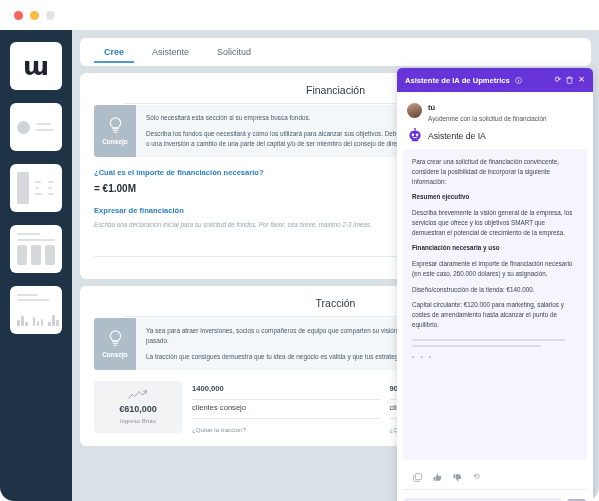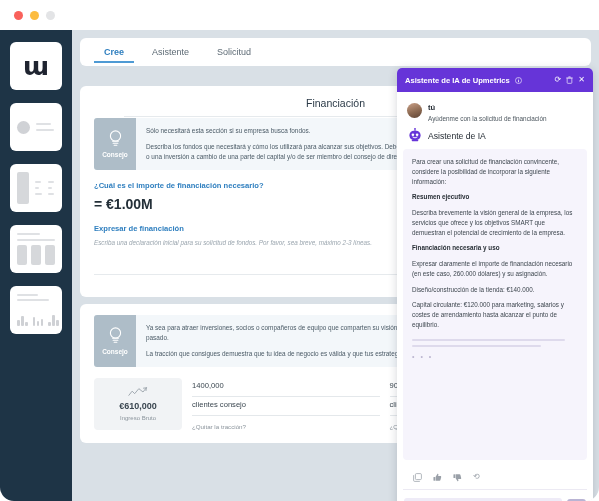--- a/index.html
+++ b/index.html
@@ -71,21 +71,21 @@
   .m-chart .bars { display: flex; align-items: flex-end; gap: 5px; flex: 1; padding-top: 2px; }
   .m-chart .grp { display: flex; align-items: flex-end; gap: 1.5px; }
   .m-chart .bar { width: 2.5px; background: #cfd1d5; border-radius: 1px; }
 
   
   .main {
     flex: 1 1 auto; min-width: 0;
     background: #d9e0e6;
     display: flex; flex-direction: column;
     padding: 8px 8px 8px 8px;
-    gap: 20px;
+    gap: 7px;
     position: relative;
   }
   .tabs-bar {
     background: #ffffff;
     border-radius: 6px;
     height: 28px; flex: 0 0 28px;
     display: flex; align-items: center;
     padding: 0 14px; gap: 8px;
   }
   .tab {
@@ -127,21 +127,21 @@
   .tip-body p { font-size: 6.4px; line-height: 1.55; color: #4a5a66; }
 
   .field-label { font-size: 7.6px; color: #2f7fbf; font-weight: 700; margin-bottom: 6px; }
   .amount-row { display: flex; align-items: baseline; gap: 10px; margin-bottom: 12px; }
   .amount-input {
     width: 115px; font-size: 8.5px; color: #243039; font-weight: 700;
     border: none; border-bottom: 1px solid #dfe4e8; padding-bottom: 4px;
     background: transparent; outline: none;
     font-family: "Liberation Sans", sans-serif;
   }
-  .amount-eq { font-size: 14px; color: #243039; font-weight: 700; }
+  .amount-eq { font-size: 10px; color: #243039; font-weight: 700; }
   .hint { font-size: 6.3px; color: #9aa5ae; font-style: italic; margin-bottom: 6px; }
 
   .ai-row { display: flex; justify-content: flex-end; margin-bottom: 4px; }
   .ai-btn {
     background: #6b2fd6; color: #ffffff;
     font-size: 7px; font-weight: 700;
     border: none; border-radius: 4px;
     padding: 5px 9px;
     display: flex; align-items: center; gap: 4px;
     cursor: pointer;
@@ -159,21 +159,21 @@
     display: flex; flex-direction: column; align-items: center; gap: 4px;
   }
   .metric-card .val { font-size: 9px; color: #3a4650; font-weight: 700; }
   .metric-card .cap { font-size: 6px; color: #8b949c; }
   .trac-col { flex: 1; display: flex; flex-direction: column; gap: 0; }
   .trac-in {
     font-size: 7.6px; color: #3b4750;
     border-bottom: 1px solid #e4e8eb;
     padding: 3px 0 6px 0;
   }
-  .trac-in.v { font-weight: 400; }
+  .trac-in.v { font-weight: 700; }
   .trac-link { font-size: 6.2px; color: #8b949c; padding-top: 7px; cursor: pointer; }
 
   
   .ai-panel {
     position: absolute; right: 6px; top: 38px;
     width: 196px; height: 458px;
     background: #ffffff;
     border-radius: 5px;
     display: flex; flex-direction: column;
     overflow: hidden;
@@ -367,20 +367,21 @@
                 <path d="M9 6 L9.7 7.7 L11.4 8.4 L9.7 9.1 L9 10.8 L8.3 9.1 L6.6 8.4 L8.3 7.7 Z" fill="#ffffff"></path>
               </svg>
               <span>Escribir con IA</span>
             </button>
           </div>
           <div class="editor-rule"></div>
           <div class="char-count">0</div>
         </div>
 
         <div class="panel">
+          <div class="panel-title">Tracción</div>
 
           <div class="tip">
             <div class="tip-side">
               <svg width="17" height="19" viewBox="0 0 20 22">
                 <circle cx="10" cy="8" r="6" fill="none" stroke="#ffffff" stroke-width="1.3"></circle>
                 <path d="M6.6 14.2h6.8M7.2 16.6h5.6M8.4 19h3.2" stroke="#ffffff" stroke-width="1.3" fill="none" stroke-linecap="round"></path>
               </svg>
               <span class="label">Consejo</span>
             </div>
             <div class="tip-body">

